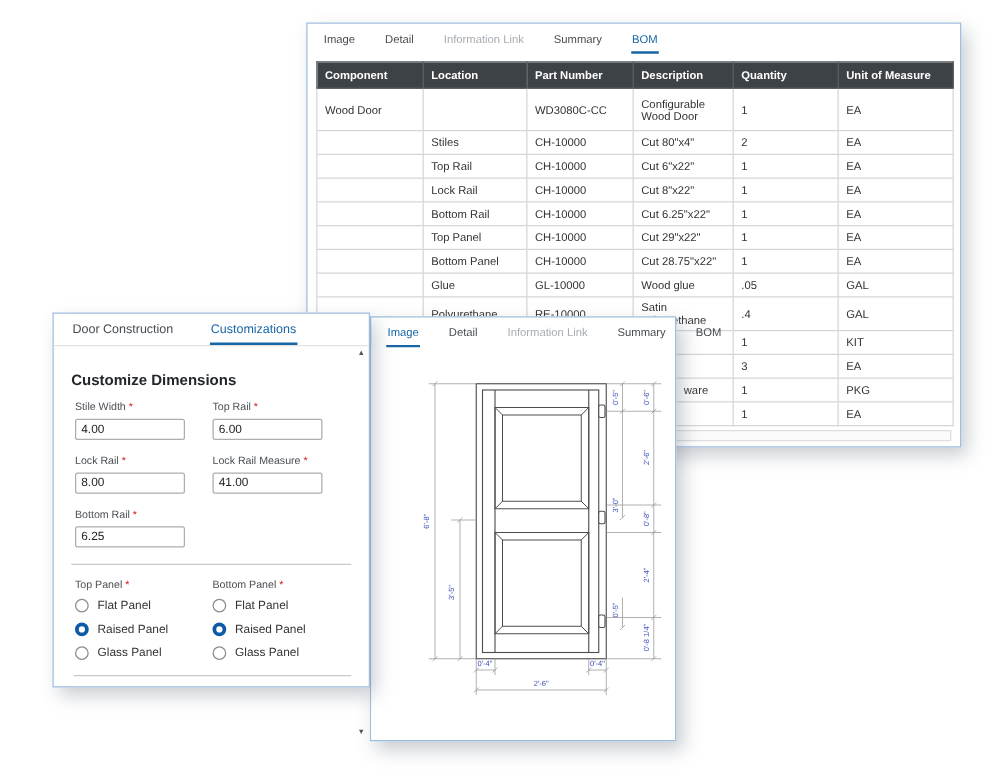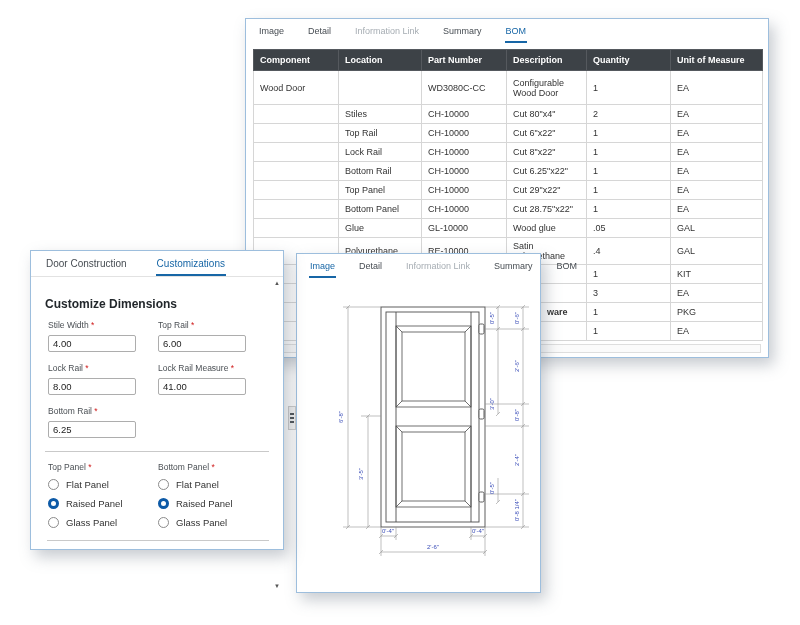--- a/index.html
+++ b/index.html
@@ -3,37 +3,37 @@
 <meta charset="utf-8">
 <style>
   * { box-sizing: border-box; margin: 0; padding: 0; }
   html,body { width:800px; height:625px; background:#ffffff; overflow:hidden;
               font-family:"Liberation Sans", sans-serif; position:relative; }
 
   .panel { position:absolute; background:#fff; border:1px solid #9dbedd;
            box-shadow:5px 7px 14px rgba(110,120,135,.38); }
 
   #bom-panel    { left:245px; top:18px;  width:524px; height:340px; z-index:1; }
-  #config-panel { left:30px;  top:250px; width:254px; height:300px; z-index:4; }
+  #config-panel { left:42px;  top:250px; width:254px; height:300px; z-index:4; }
   #image-panel  { left:296px; top:253px; width:245px; height:340px; z-index:3; }
 
   
   .tabbar { display:flex; align-items:flex-end; gap:22px; padding:0 12px; height:24px; }
   .tab { font-size:9px; color:#464c52; padding:5px 1px 5px; border-bottom:2px solid transparent; cursor:pointer; white-space:nowrap; }
   .tab.active   { color:#1766a6; border-bottom-color:#1766a6; }
   .tab.disabled { color:#a6adb3; }
   #config-panel .tabbar { height:26px; gap:28px; border-bottom:1px solid #e2e2e2; padding:0 14px; }
   #config-panel .tab { font-size:10px; }
 
   
   table { border-collapse:collapse; table-layout:fixed; margin:6px 7px 0; width:509px; font-size:9px; border:1px solid #c3c3c3; }
   th { background:#3d4247; color:#fff; font-weight:bold; text-align:left; padding:5px 6px; border:1px solid #55595e; }
   td { border:1px solid #d6d6d6; color:#333; padding:3px 6px; height:19px; vertical-align:middle; word-wrap:break-word; }
   tr.tall td { height:34px;margin-left:32px; }
-  td.frag { padding-left:40px; overflow:hidden; white-space:nowrap;font-weight:bold; }
+  td.frag { padding-left:40px; overflow:hidden; white-space:nowrap; }
   .hscroll { height:9px; border:1px solid #dedede; margin:3px 7px 0; background:#fbfbfb; }
 
   
   .cfg-body { position:relative; padding:8px 14px 6px; height:314px; overflow:hidden; }
   .sec-title { font-size:12px; font-weight:bold; color:#22272b; margin:12px 0 9px; }
   .grid2 { display:grid; grid-template-columns:97px auto; row-gap:11px; }
   .sec-dim  .grid2 { margin-left:3px; grid-template-columns:110px auto; }
   .lbl { font-size:8.5px; color:#4a4f54; margin-bottom:3px; display:block; }
   .lbl.req::after { content:" *"; color:#cf1b1b; }
   .tbox { width:88px; height:17px; border:1px solid #adadad; border-radius:2px; font-size:9.5px;

